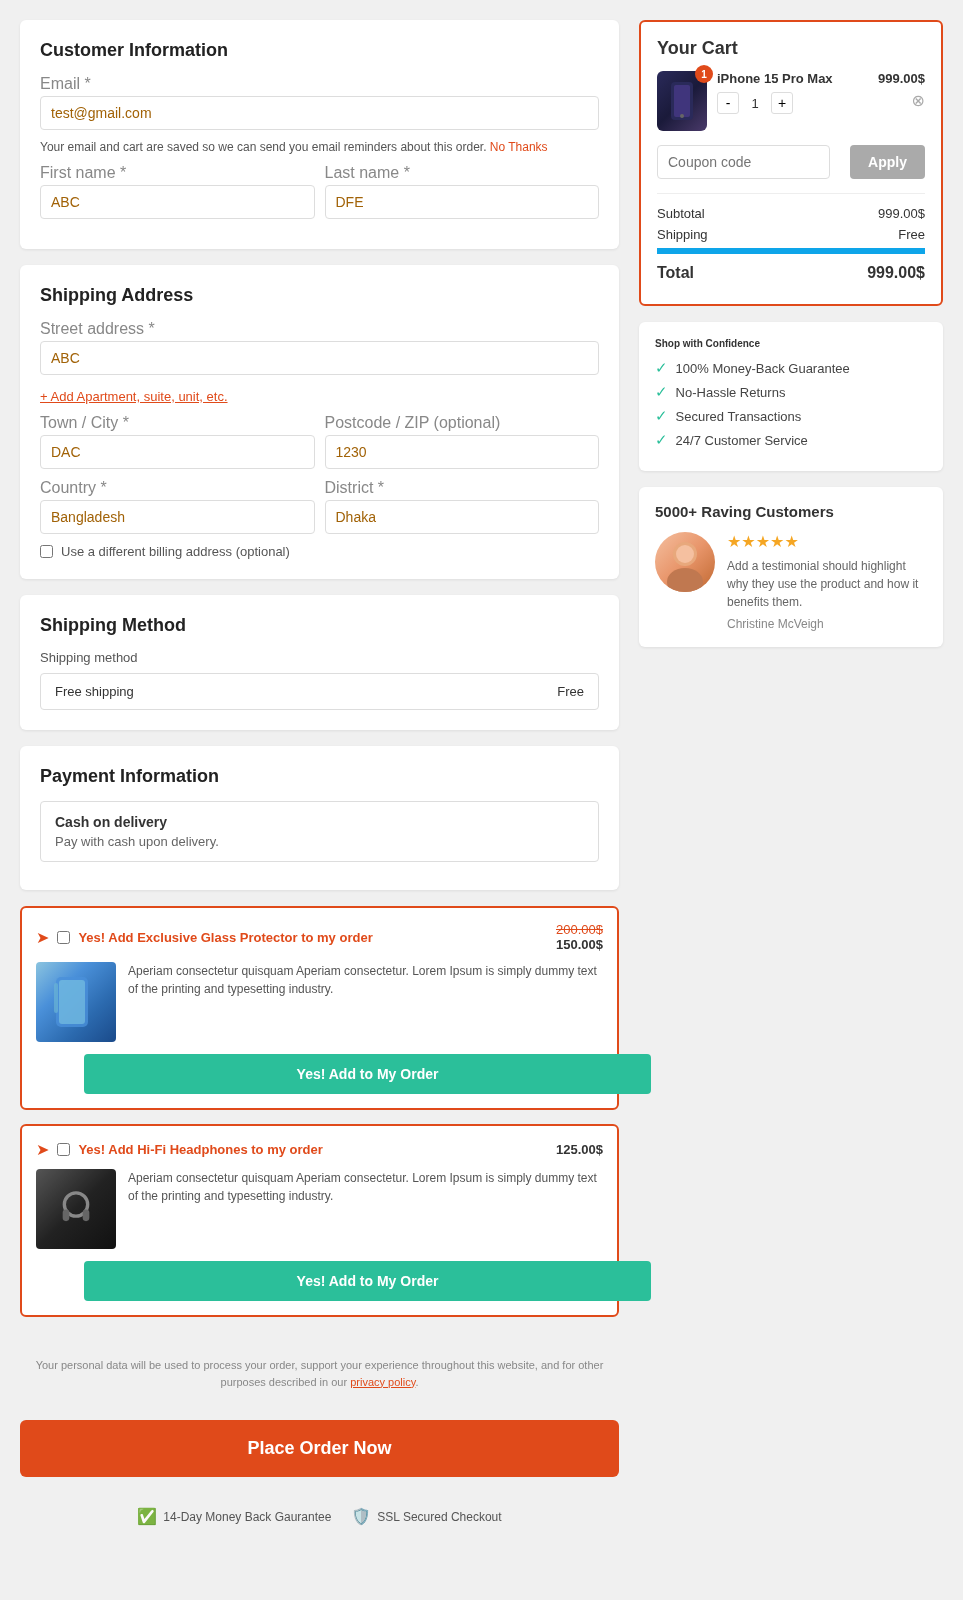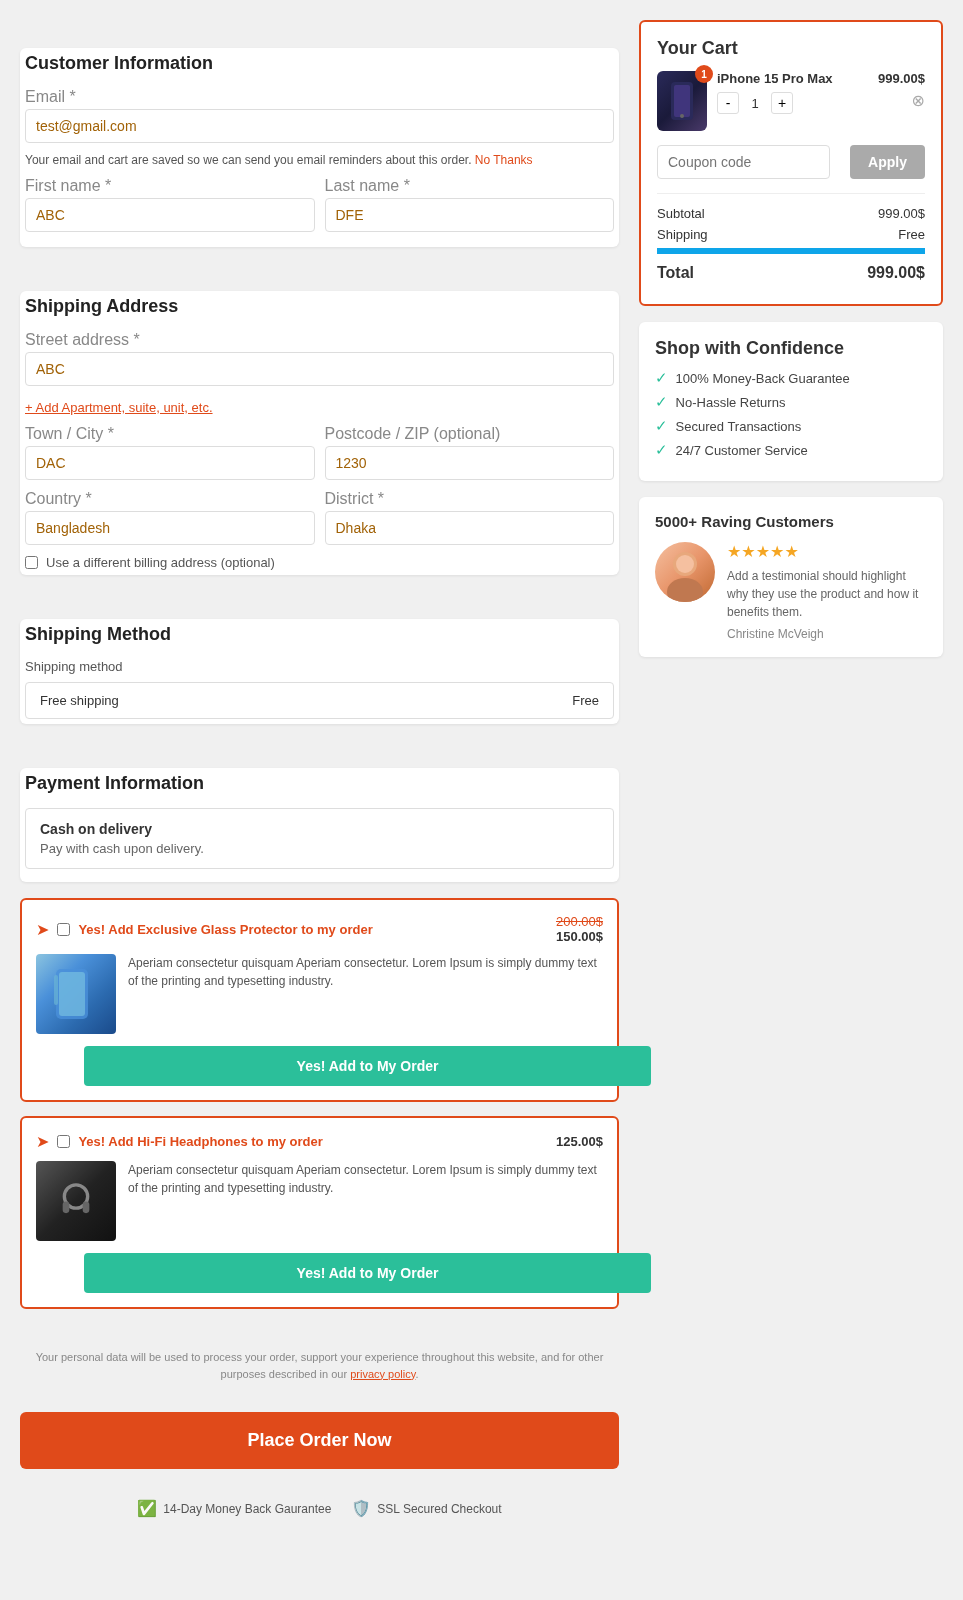--- a/index.html
+++ b/index.html
@@ -23,23 +23,22 @@
       flex-direction: column;
       gap: 16px;
     }
     .right-col {
       width: 304px;
       flex-shrink: 0;
     }
     .card {
       background: #fff;
       border-radius: 6px;
-      padding: 5px;
+      padding: 20px;
       box-shadow: 0 1px 3px rgba(0,0,0,0.08);
-      margin-top: 28px;
     }
     .card h2 {
       font-size: 18px;
       font-weight: 700;
       margin-bottom: 14px;
       color: #222;
     }
     .form-group {
       margin-bottom: 10px;
     }
@@ -387,21 +386,21 @@
     }
     
     .confidence-card {
       background: #fff;
       border-radius: 6px;
       padding: 16px;
       margin-bottom: 16px;
       box-shadow: 0 1px 3px rgba(0,0,0,0.08);
     }
     .confidence-title {
-      font-size: 18px;
+      font-size: 10px;
       font-weight: 700;
       margin-bottom: 10px;
     }
     .confidence-item {
       display: flex;
       align-items: center;
       gap: 8px;
       font-size: 13px;
       margin-bottom: 6px;
       color: #444;

